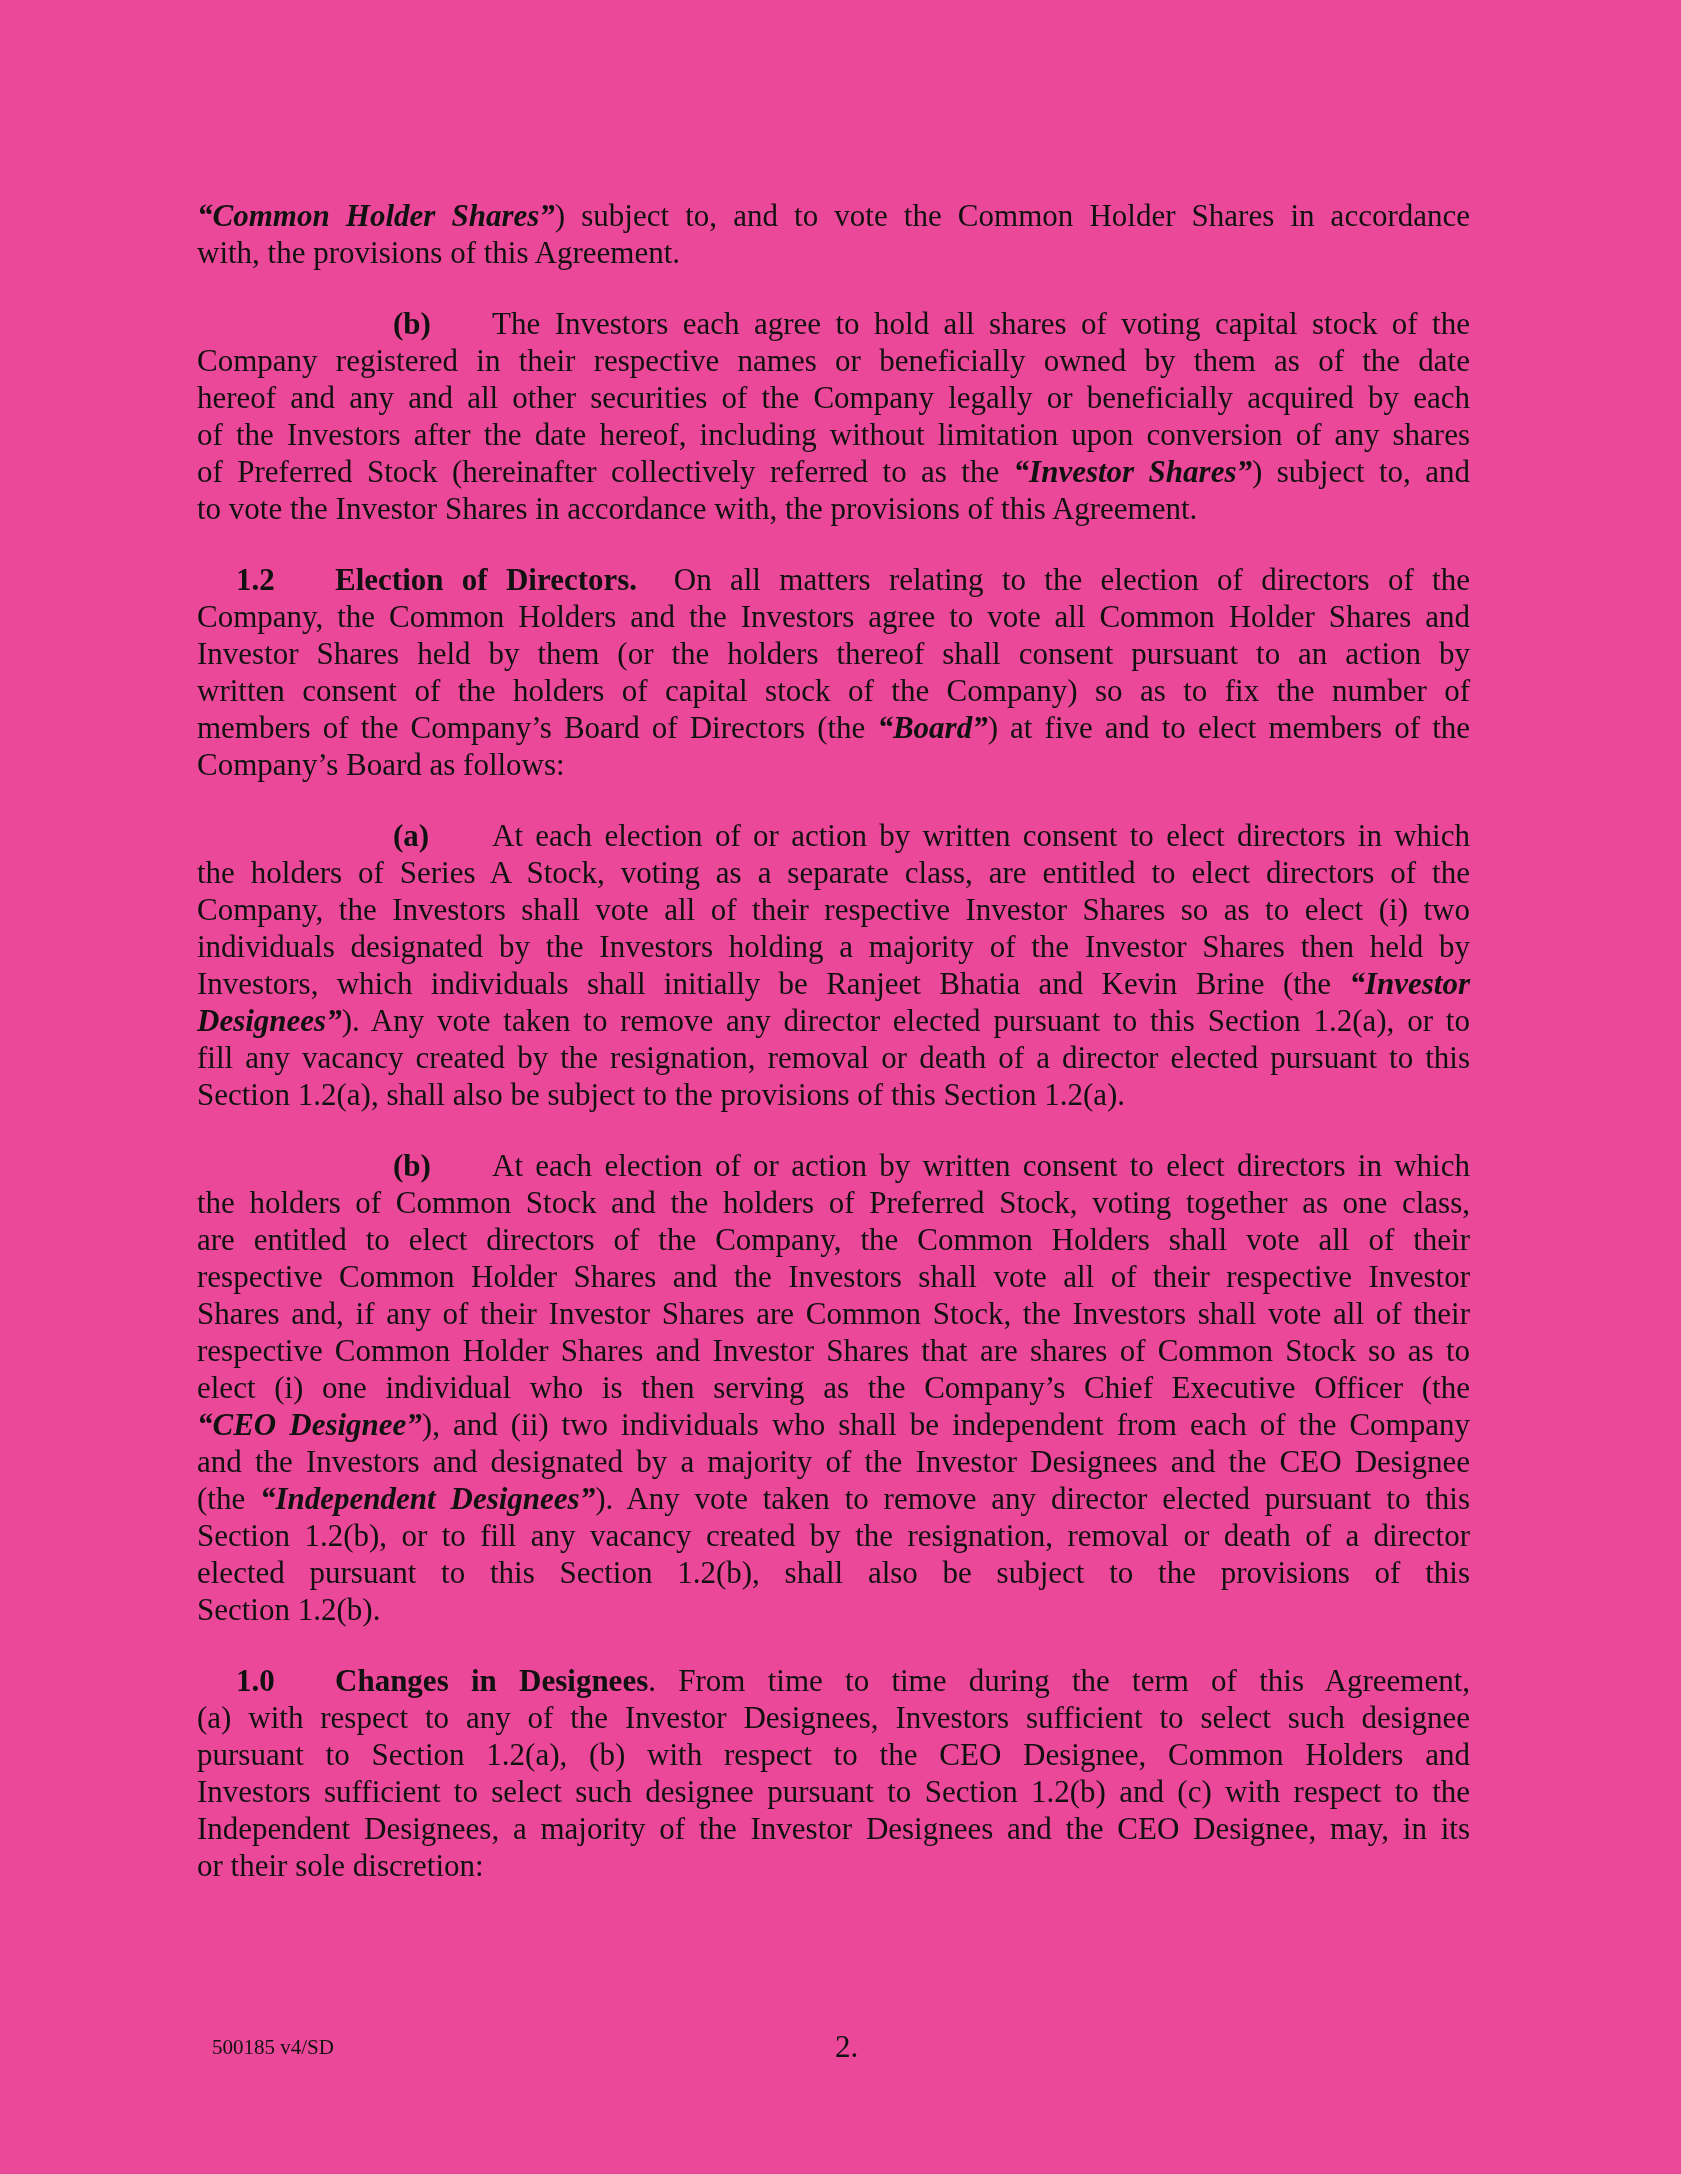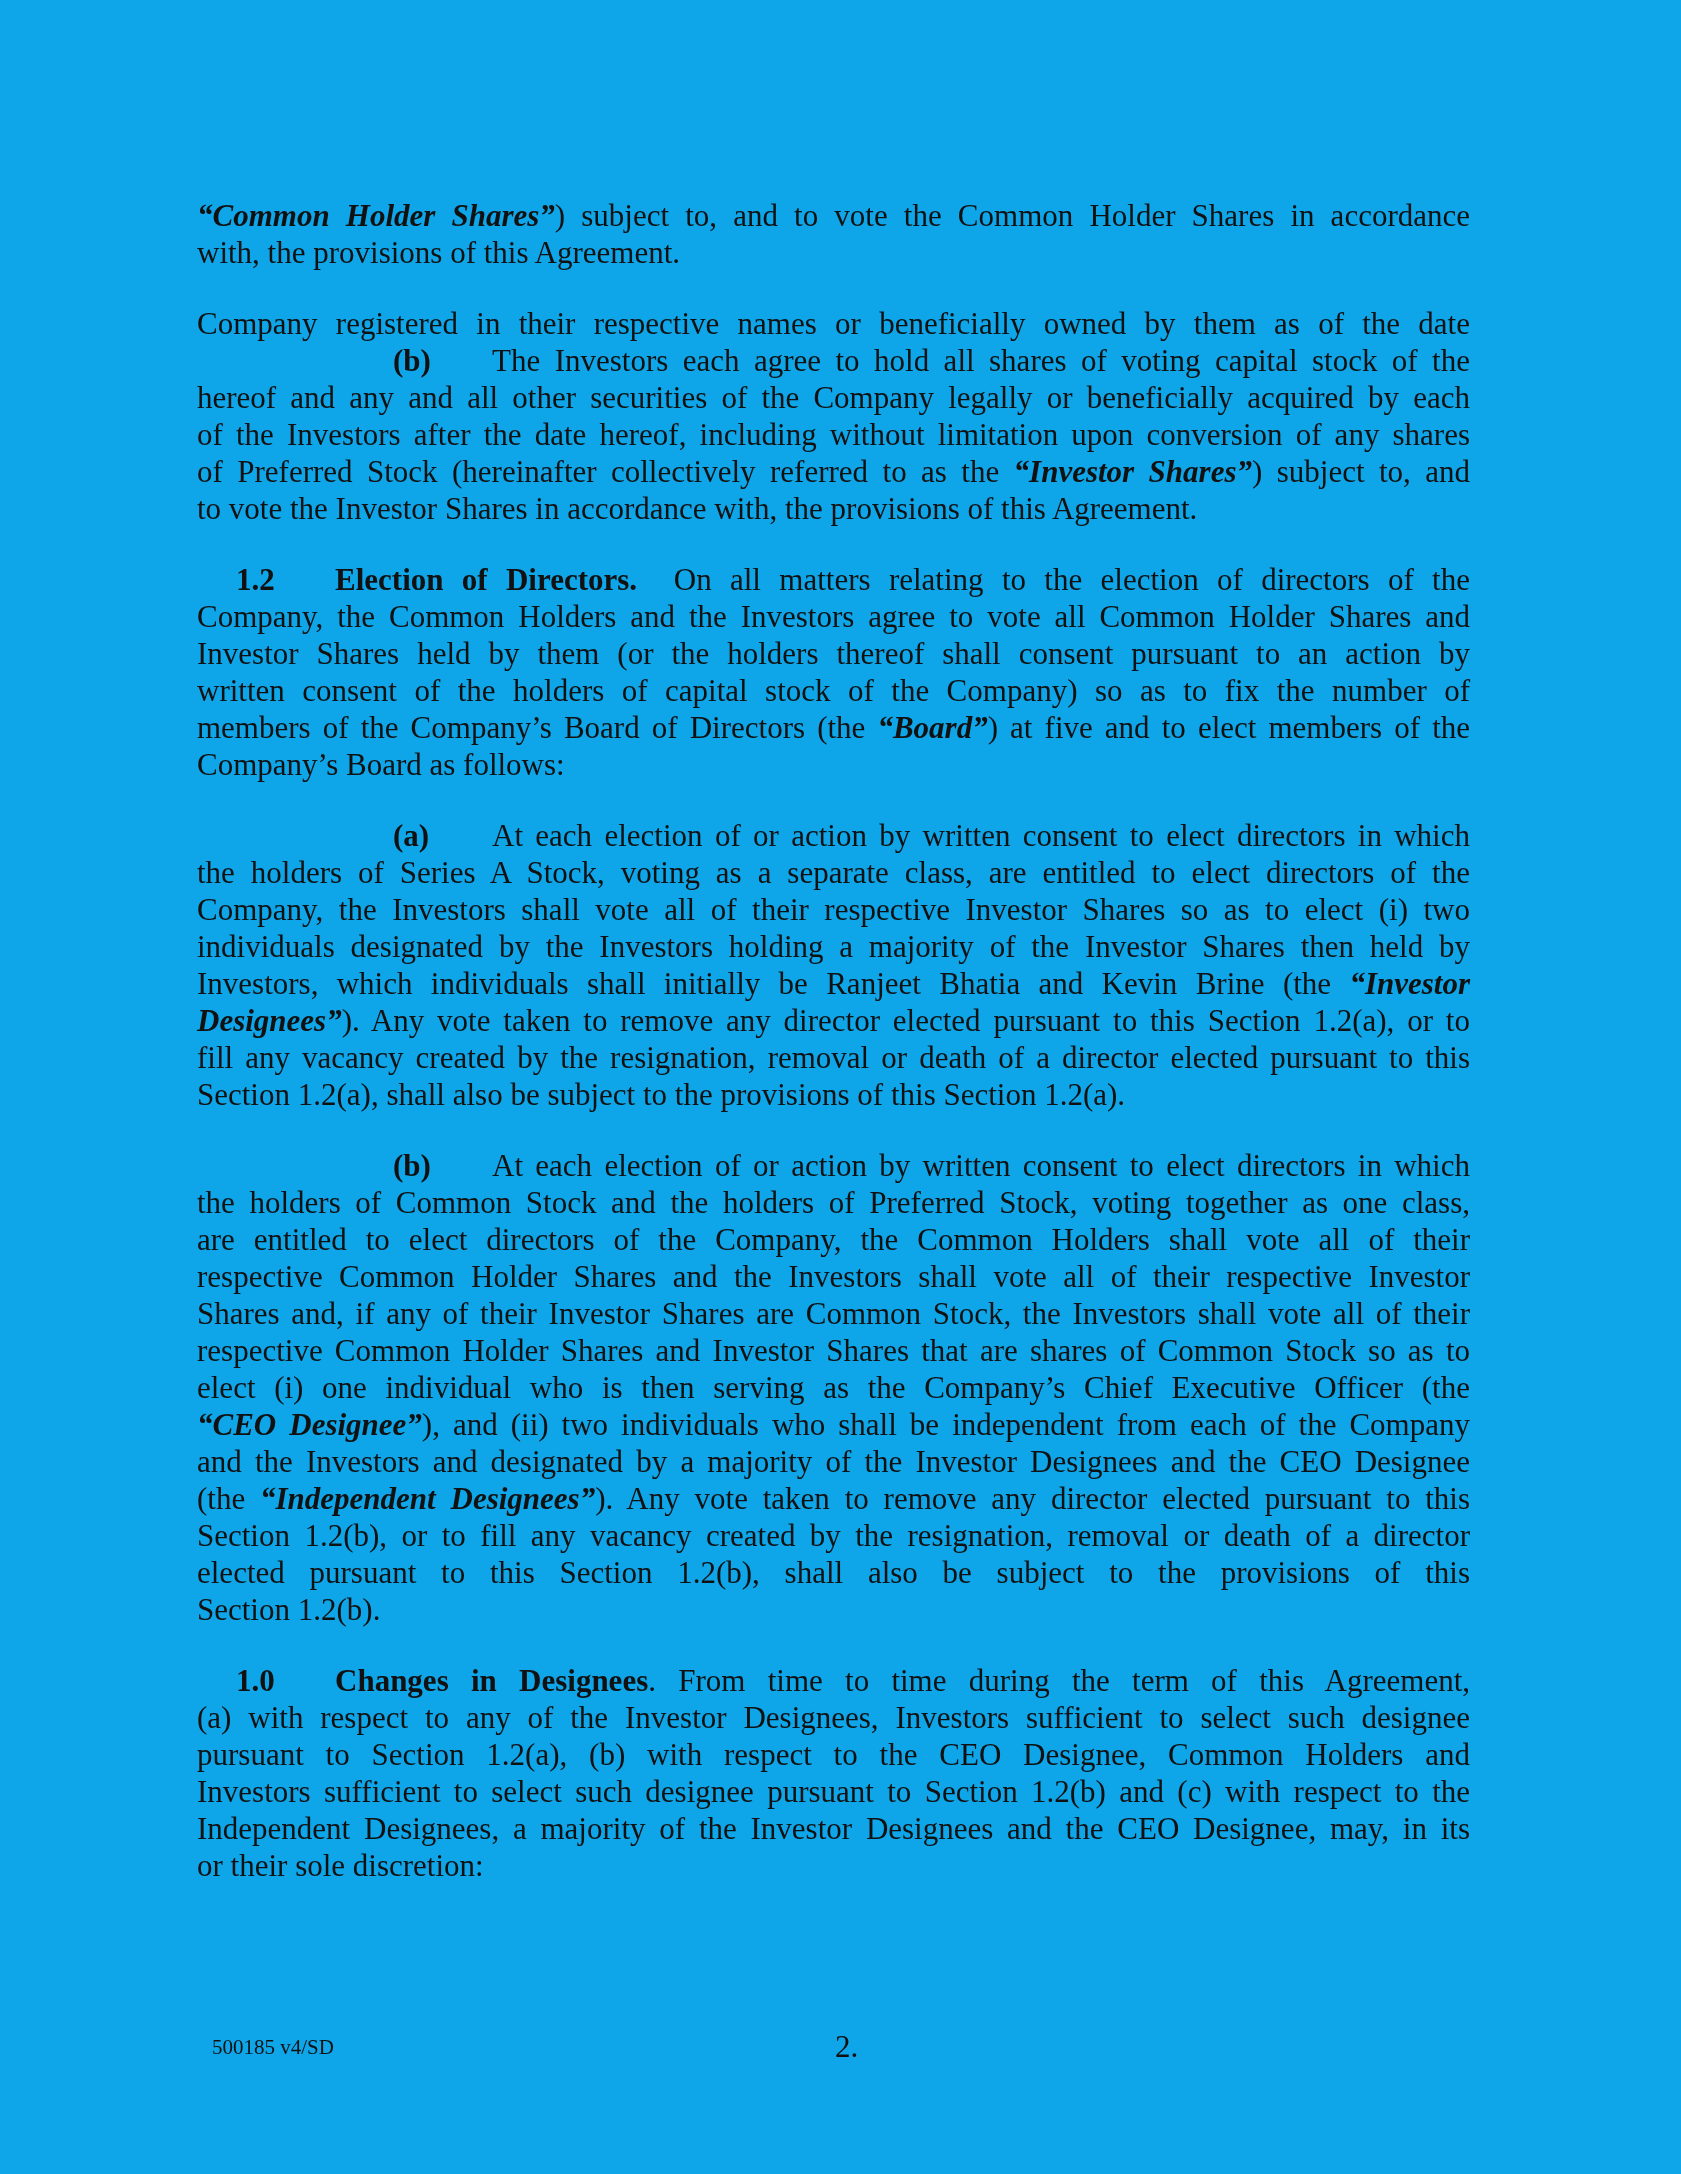--- a/index.html
+++ b/index.html
@@ -1,19 +1,19 @@
 <!DOCTYPE html>
 <html><head>
 <meta charset="utf-8">
 <style>
   html, body { margin: 0; padding: 0; background: #ffffff; }
   body { width: 1681px; height: 2174px; position: relative; overflow: hidden; }
   .page {
     position: absolute; left: 0; top: 0; width: 1681px; height: 2174px;
-    background: #0ea5e9; color: #111111;
+    background: #ec4899; color: #111111;
     font-family: "Liberation Serif", "DejaVu Serif", serif;
   }
   .body-text {
     position: absolute; left: 197px; top: 197px; width: 1273px;
     font-size: 31px; line-height: 37px;
   }
   .para { margin: 0; }
   .para + .para { margin-top: 34px; }
   .line {
     display: block; white-space: nowrap;
@@ -39,22 +39,22 @@
 
 <div class="page">
   <div class="body-text">
 
     <div class="para">
       <span class="line"><span class="term">“Common Holder Shares”</span><span>) subject to, and to vote the Common Holder Shares in accordance</span></span>
       <span class="line last"><span>with, the provisions of this Agreement.</span></span>
     </div>
 
     <div class="para">
+      <span class="line"><span class="lead-sub">(b)</span><span>The Investors each agree to hold all shares of voting capital stock of the</span></span>
       <span class="line"><span>Company registered in their respective names or beneficially owned by them as of the date</span></span>
-      <span class="line"><span class="lead-sub">(b)</span><span>The Investors each agree to hold all shares of voting capital stock of the</span></span>
       <span class="line"><span>hereof and any and all other securities of the Company legally or beneficially acquired by each</span></span>
       <span class="line"><span>of the Investors after the date hereof, including without limitation upon conversion of any shares</span></span>
       <span class="line"><span>of Preferred Stock (hereinafter collectively referred to as the </span><span class="term">“Investor Shares”</span><span>) subject to, and</span></span>
       <span class="line last"><span>to vote the Investor Shares in accordance with, the provisions of this Agreement.</span></span>
     </div>
 
     <div class="para">
       <span class="line"><span class="lead-sec">1.2</span><span class="bold">Election of Directors.</span>&nbsp; <span>On all matters relating to the election of directors of the</span></span>
       <span class="line"><span>Company, the Common Holders and the Investors agree to vote all Common Holder Shares and</span></span>
       <span class="line"><span>Investor Shares held by them (or the holders thereof shall consent pursuant to an action by</span></span>

